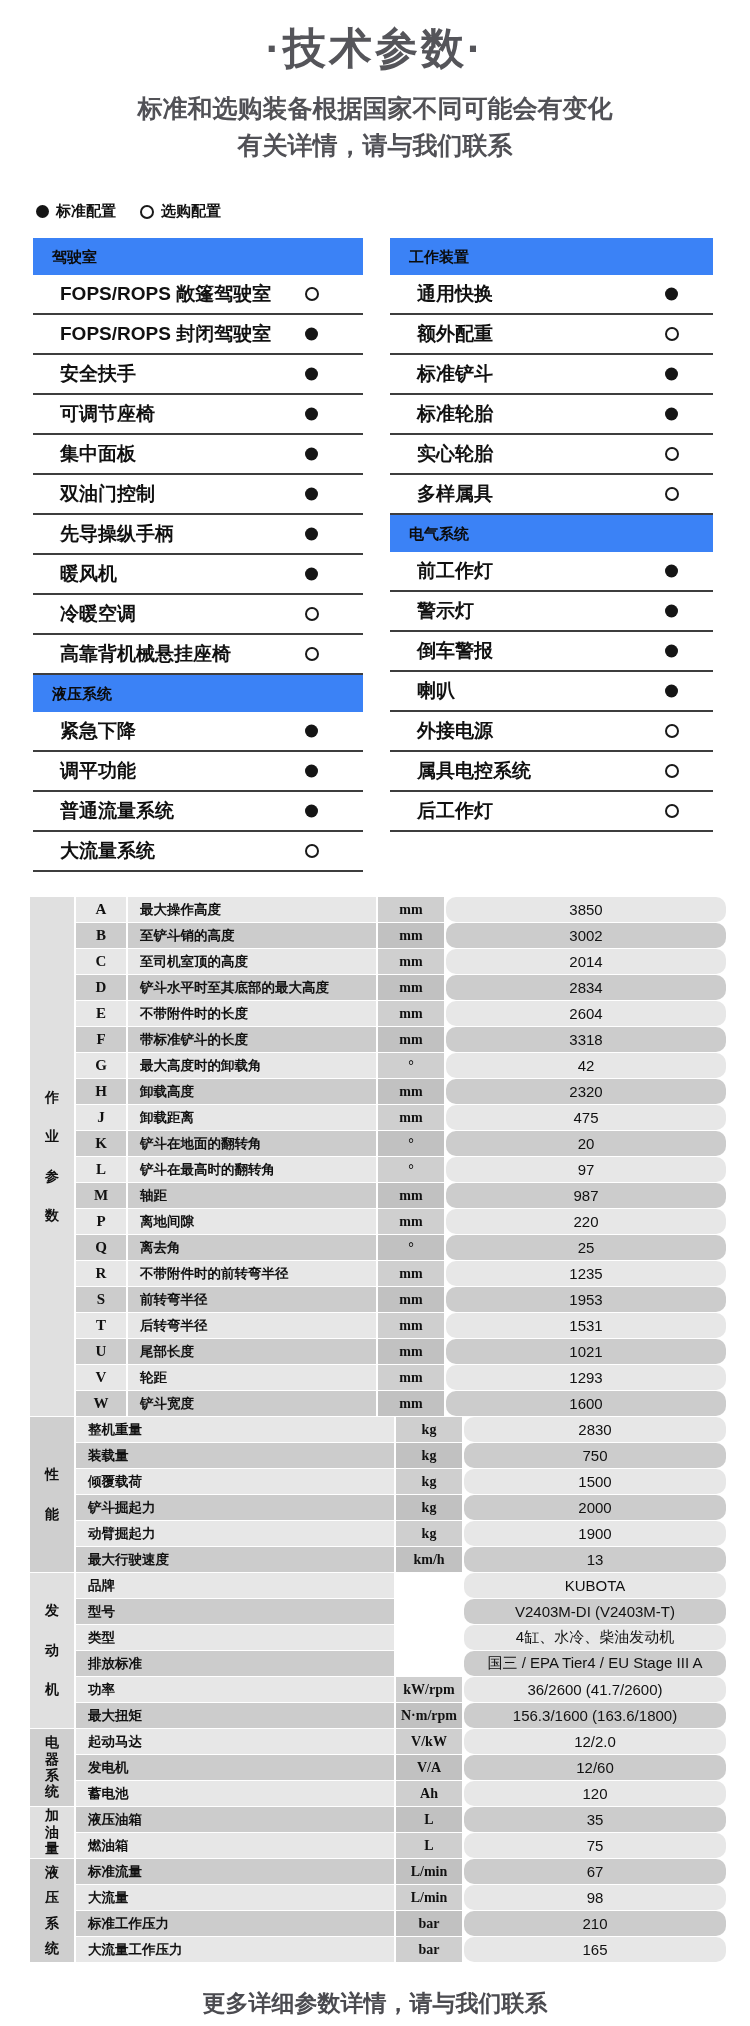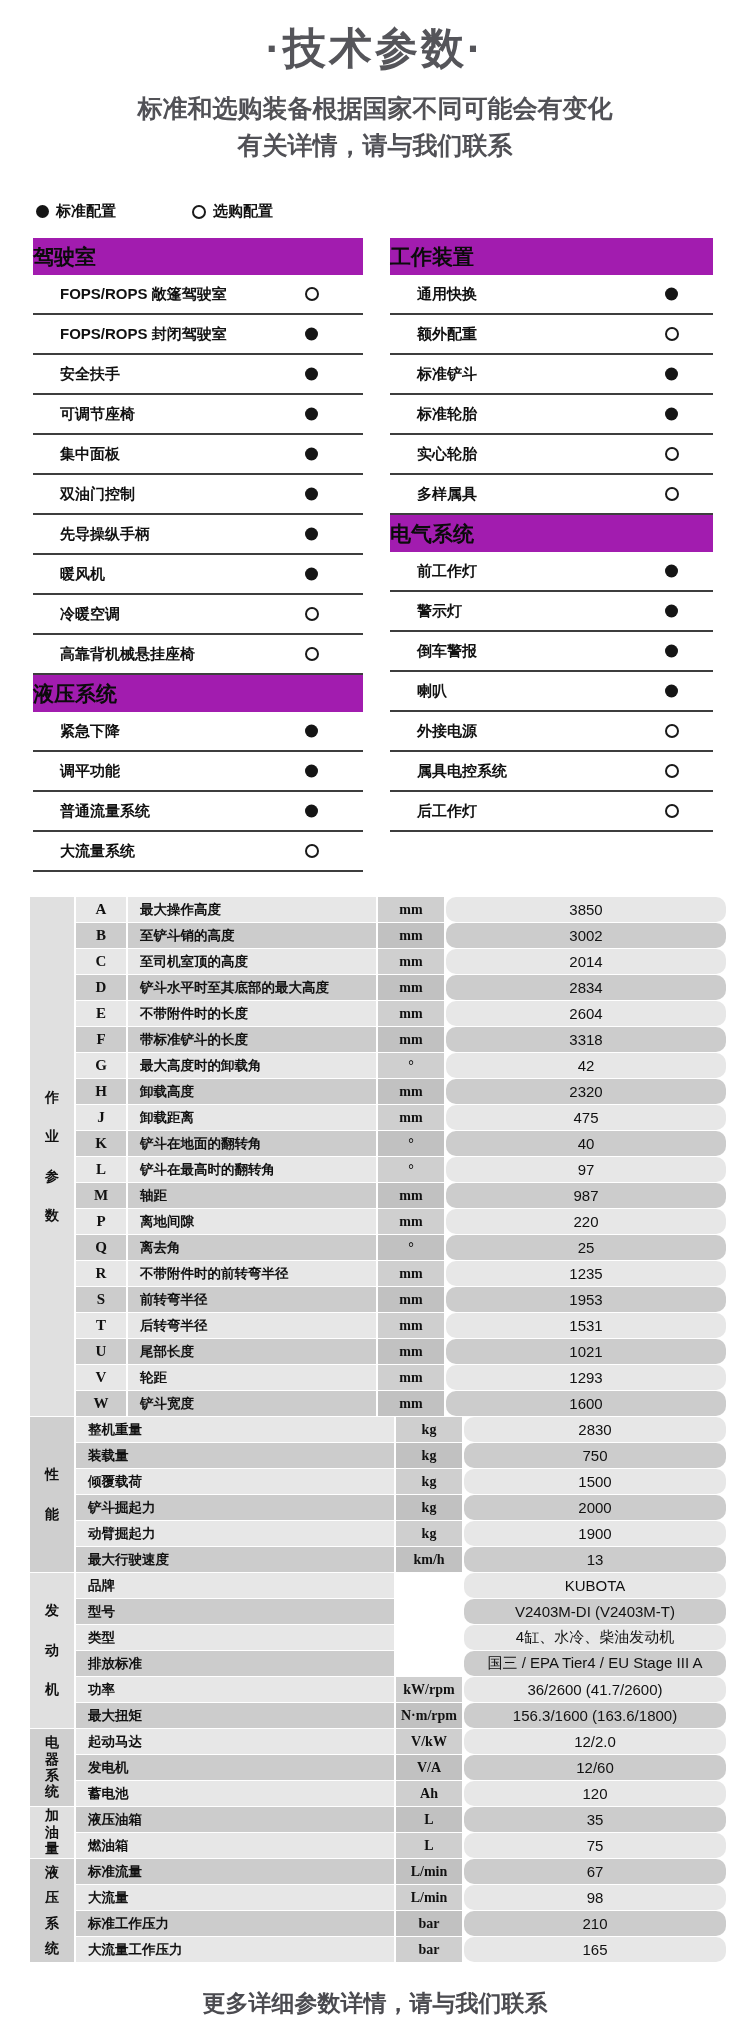--- a/index.html
+++ b/index.html
@@ -1,28 +1,28 @@
 <!DOCTYPE html>
 <html><head>
 <meta charset="utf-8">
 <style>
   html,body{margin:0;padding:0;}
   body{width:750px;height:2026px;background:#ffffff;font-family:"Liberation Sans",sans-serif;color:#111;overflow:hidden;}
   .header{text-align:center;padding-top:20px;}
   .title{font-size:43px;font-weight:bold;color:#55555a;letter-spacing:3px;}
   .sub{font-size:25px;color:#515156;font-weight:600;line-height:37px;}
   .sub1{margin-top:12px;}
-  .legend{display:flex;gap:76px;margin:38px 0 0 36px;align-items:flex-end;}
+  .legend{display:flex;gap:24px;margin:38px 0 0 36px;align-items:flex-end;}
   .legend-item{display:flex;align-items:center;gap:7px;font-size:15px;font-weight:bold;}
   .columns{display:flex;margin-top:17px;margin-left:33px;align-items:flex-start;}
   .col-left{width:330px;}
   .col-right{width:323px;margin-left:27px;}
-  .section-bar{height:37px;line-height:37px;background:#a21caf;font-size:21px;font-weight:bold;color:#0b0b0b;box-sizing:border-box;}
+  .section-bar{height:37px;line-height:37px;background:#3b82f6;font-size:15px;font-weight:bold;color:#0b0b0b;padding-left:19px;box-sizing:border-box;}
   .equip-row{height:40px;display:flex;align-items:center;border-bottom:2px solid #3e3e3e;padding-left:27px;box-sizing:border-box;position:relative;}
-  .equip-label{font-size:15px;font-weight:bold;}
+  .equip-label{font-size:19px;font-weight:bold;}
   .dotpos{position:absolute;top:50%;transform:translateY(-50%);}
   .col-left .dotpos{left:272px;}
   .col-right .dotpos{left:275px;}
   .dot-filled{width:13px;height:13px;border-radius:50%;background:#151515;}
   .dot-open{width:10px;height:10px;border-radius:50%;border:2px solid #1a1a1a;background:#fff;}
   .spec-table{margin:25px 0 0 30px;width:696px;}
   .tgroup{display:flex;margin-bottom:1px;}
   .gcell{width:44px;margin-right:2px;display:flex;flex-direction:column;align-items:center;justify-content:center;font-size:14px;font-weight:bold;line-height:1.1;}
   .g-light{background:#e0e0e0;}
   .g-dark{background:#cfcfcf;}
@@ -241,21 +241,21 @@
         <div class="trow r-light">
           <div class="tc c-letter">J</div>
           <div class="tc c-name">卸载距离</div>
           <div class="tc c-unit">mm</div>
           <div class="tc c-value">475</div>
         </div>
         <div class="trow r-dark">
           <div class="tc c-letter">K</div>
           <div class="tc c-name">铲斗在地面的翻转角</div>
           <div class="tc c-unit">°</div>
-          <div class="tc c-value">40</div>
+          <div class="tc c-value">20</div>
         </div>
         <div class="trow r-light">
           <div class="tc c-letter">L</div>
           <div class="tc c-name">铲斗在最高时的翻转角</div>
           <div class="tc c-unit">°</div>
           <div class="tc c-value">97</div>
         </div>
         <div class="trow r-dark">
           <div class="tc c-letter">M</div>
           <div class="tc c-name">轴距</div>

